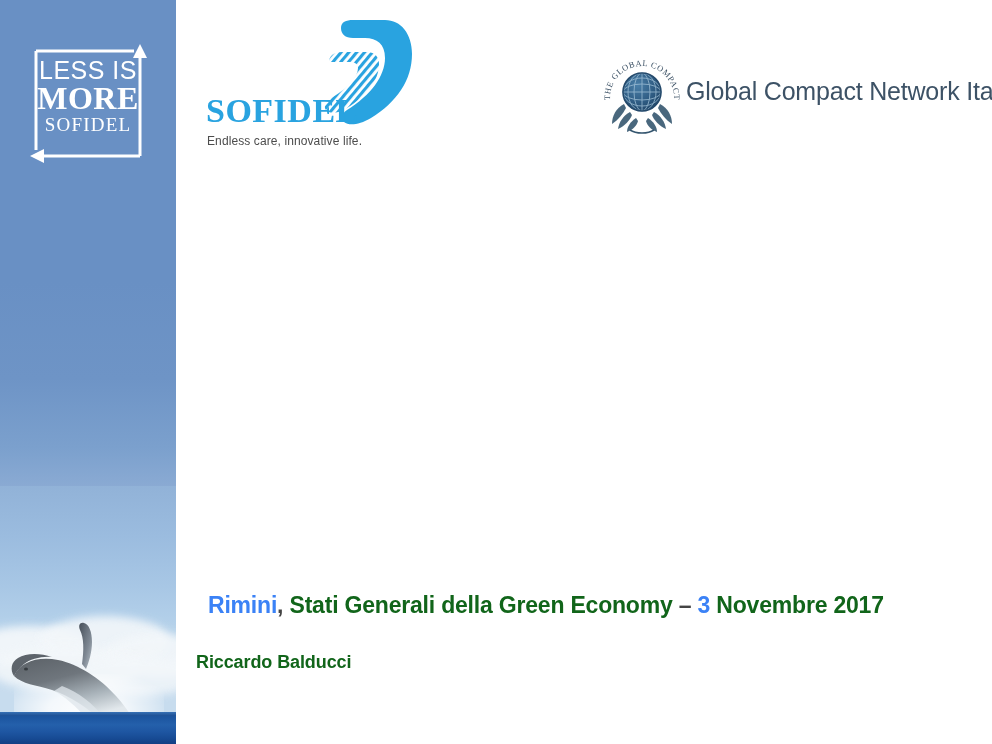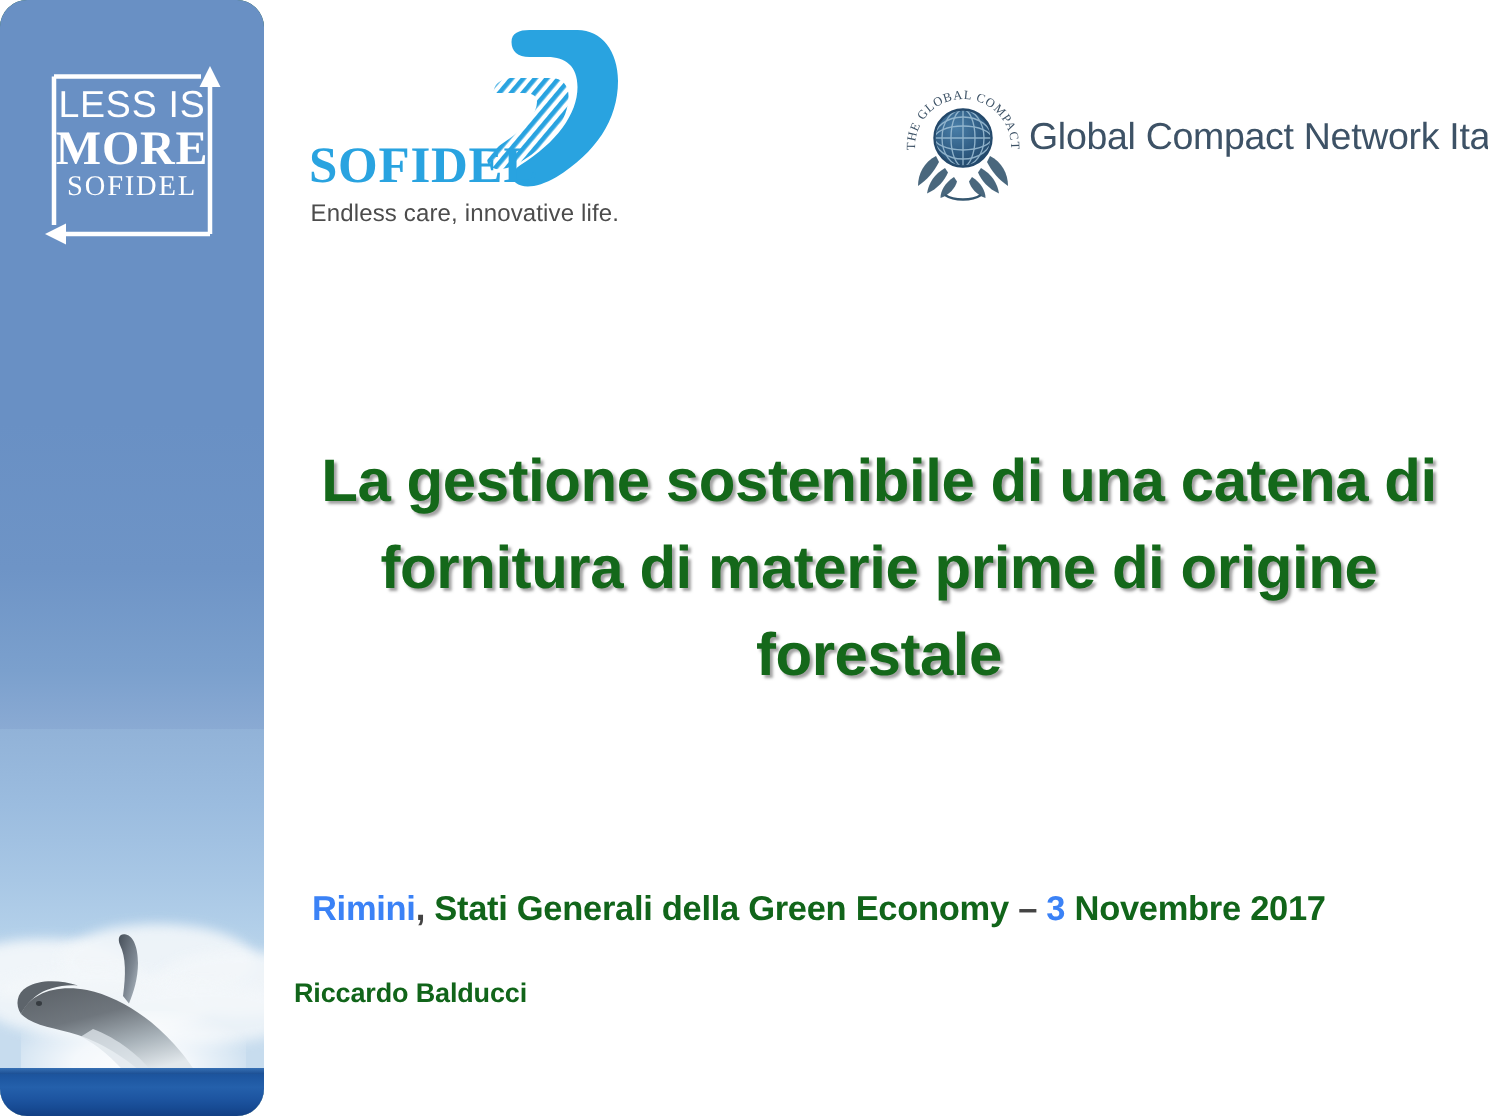--- a/index.html
+++ b/index.html
@@ -20,21 +20,20 @@
   }
 
   
   #left-band {
     position: absolute;
     left: 0; top: 0;
     width: 176px;
     height: 744px;
     overflow: hidden;
     background: #14532d;
-    border-radius: 18px;
   }
   
   #band-solid {
     position: absolute;
     left: 0; top: 0; width: 176px; height: 486px;
     background: linear-gradient(to bottom,
       #6990c4 0%, #6990c4 58%, #6e94c6 78%, #7ba0cd 92%, #8aaad3 100%);
     z-index: 3;
   }
   
@@ -143,21 +142,21 @@
     font-family: "Liberation Serif", serif;
     font-size: 34px;
     font-weight: bold;
     letter-spacing: .5px;
     color: #29a3e0;
   }
   #sofidel-tag {
     position: absolute;
     left: 2px; top: 112px;
     font-family: "Liberation Sans", sans-serif;
-    font-size: 16px;
+    font-size: 12px;
     color: #4c4c4c;
     letter-spacing: .1px;
   }
   #sofidel-swoosh {
     position: absolute;
     left: 108px; top: -4px;
     width: 102px; height: 110px;
   }
 
   
@@ -348,19 +347,18 @@
       <g fill="#35566f">
         <path d="M60,54 C68,58 72,66 72,74 C66,70 61,64 58,58 Z" opacity=".9"></path>
         <path d="M54,62 C61,66 65,72 66,79 C59,76 54,70 52,65 Z" opacity=".9"></path>
         <path d="M48,68 C54,72 57,77 57,82 C51,80 47,75 46,71 Z" opacity=".9"></path>
       </g>
       <path d="M30,80 C36,84 48,84 54,80" stroke="#35566f" stroke-width="1.6" fill="none"></path>
     </svg>
     <div id="gcni-text">Global Compact Network Italia</div>
   </div>
 
-  <div id="title">La gestione sostenibile di una catena di fornitura di materie prime di origine forestale</div>
 
   <div id="eventline"><span class="accent-green">Rimini</span><span class="dash-sep">,</span> <span class="dark-green">Stati Generali della Green Economy</span> <span class="dash-sep">–</span> <span class="accent-green">3</span> <span class="dark-green">Novembre 2017</span></div>
 
   <div id="author">Riccardo Balducci</div>
 
 </div>
 
 </body></html>

